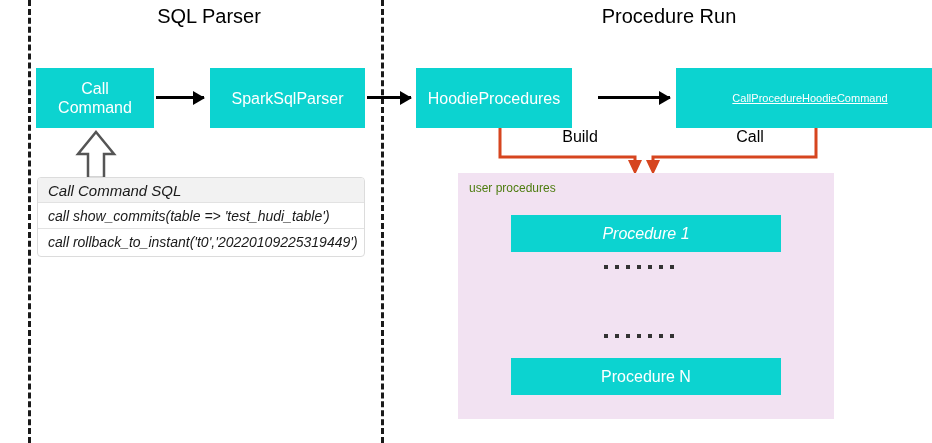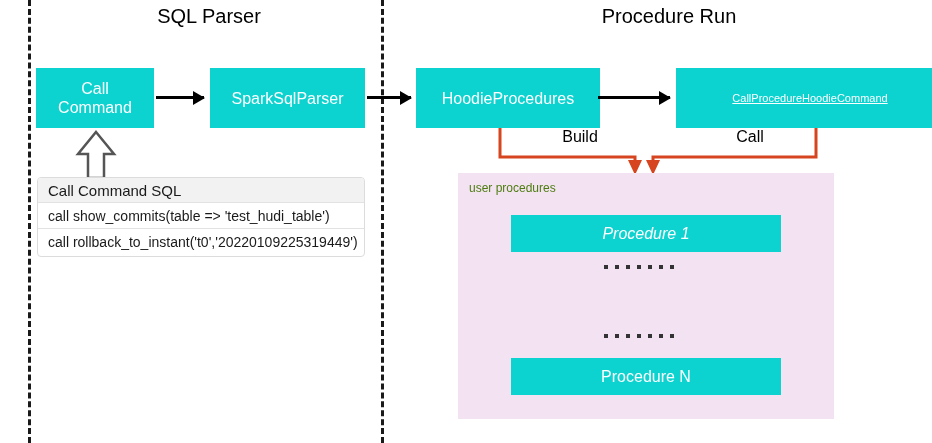--- a/index.html
+++ b/index.html
@@ -84,20 +84,21 @@
   }
   .sql-row {
     box-sizing: border-box;
     padding: 4px 10px;
     font-size: 14px;
     color: #1a1a1a;
     border-bottom: 1px solid #e2e2e2;
     white-space: nowrap;
     display: flex;
     align-items: center;
+    font-style: italic;
   }
   .sql-row:last-child { border-bottom: none; }
   .sql-head {
     background: #f2f2f2;
     height: 25px;
     font-size: 15px;
   }
   .sql-body { height: 26px; text-align: right; }
 
   
@@ -167,21 +168,21 @@
   <svg class="hollow-arrow" style="left:46px; top:128px;" width="52" height="52" viewBox="0 0 52 52">
     <polygon points="26,4 44,26 34,26 34,50 18,50 18,26 8,26" fill="#ffffff" stroke="#555555" stroke-width="2.5" stroke-linejoin="miter"></polygon>
   </svg>
 
   <div class="sql-table" style="left:13px; top:177px; width:328px; height:80px;">
     <div class="sql-row sql-head">Call Command SQL</div>
     <div class="sql-row sql-body">call show_commits(table =&gt; 'test_hudi_table')</div>
     <div class="sql-row sql-body">call rollback_to_instant('t0','20220109225319449')</div>
   </div>
 
-  <div class="tealbox" style="left:392px; top:68px; width:184px; height:60px;">HoodieProcedures</div>
+  <div class="tealbox" style="left:392px; top:68px; width:156px; height:60px;">HoodieProcedures</div>
 
   <div class="arrow-black" style="left:574px; top:96px; width:72px;"></div>
 
   <div class="tealbox small" style="left:652px; top:68px; width:268px; height:60px;">CallProcedureHoodieCommand</div>
 
   <svg class="orange-svg">
 
     <path d="M 476,128 L 476,157 L 611,157 L 611,163" fill="none" stroke="#d6451f" stroke-width="3"></path>
     <polygon points="611,175 604,160 618,160" fill="#d6451f"></polygon>
 

